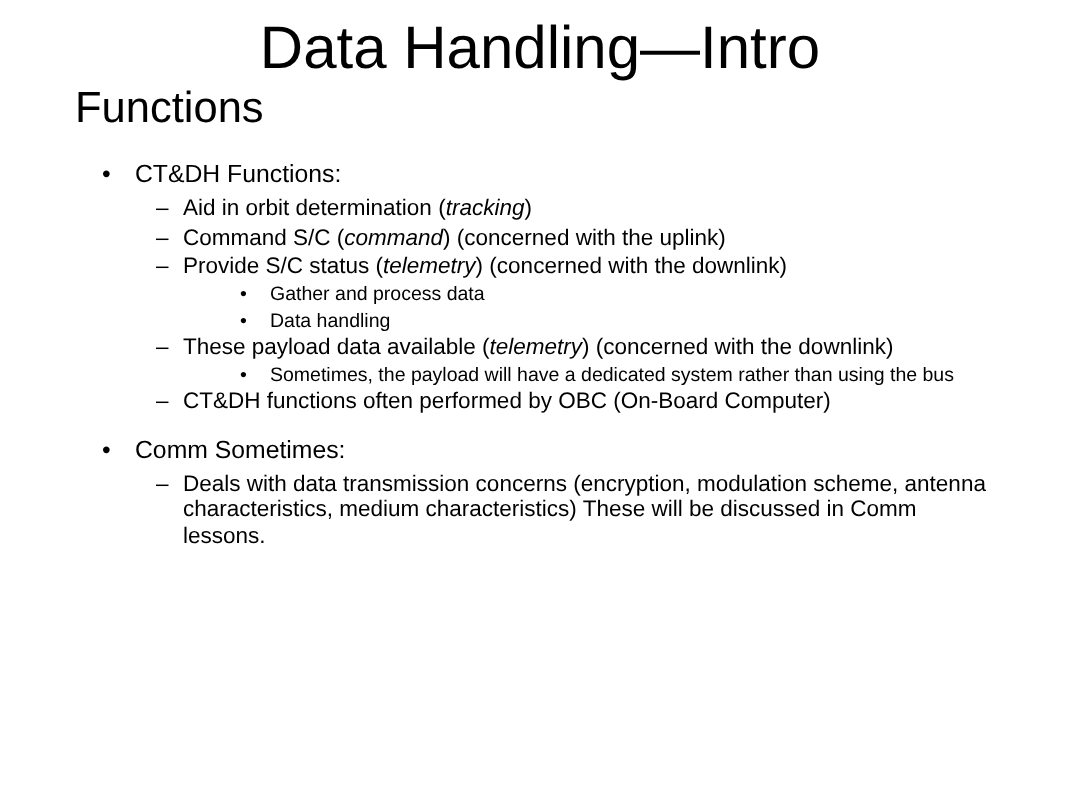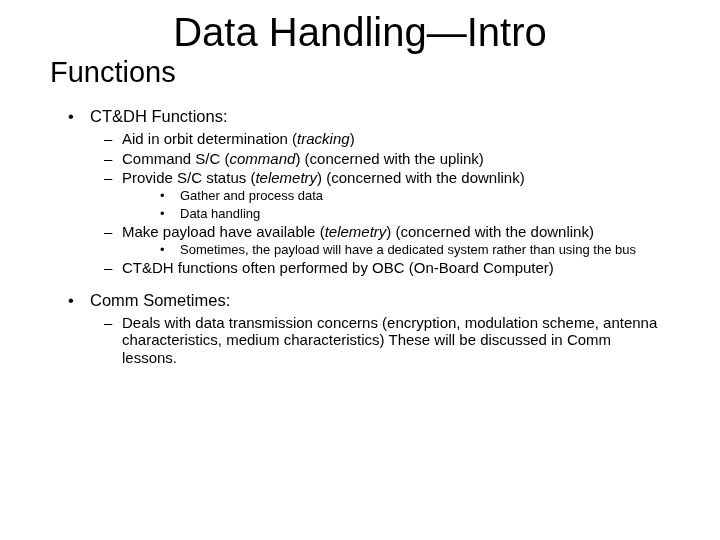--- a/index.html
+++ b/index.html
@@ -96,21 +96,21 @@
       <span>Command S/C (</span><span class="ital">command</span><span>) (concerned with the uplink)</span>
     </div>
     <div class="l2">
       <span>Provide S/C status (</span><span class="ital">telemetry</span><span>) (concerned with the downlink)</span>
     </div>
 
     <div class="l3">Gather and process data</div>
     <div class="l3">Data handling</div>
 
     <div class="l2">
-      <span>Make payload have available (</span><span class="ital">telemetry</span><span>) (concerned with the downlink)</span>
+      <span>These payload data available (</span><span class="ital">telemetry</span><span>) (concerned with the downlink)</span>
     </div>
 
     <div class="l3">Sometimes, the payload will have a dedicated system rather than using the bus</div>
 
     <div class="l2">CT&amp;DH functions often performed by OBC (On-Board Computer)</div>
 
     <div class="l1 gap-before">Comm Sometimes:</div>
 
     <div class="l2">Deals with data transmission concerns (encryption, modulation scheme, antenna characteristics, medium characteristics)  These will be discussed in Comm lessons.</div>
 

